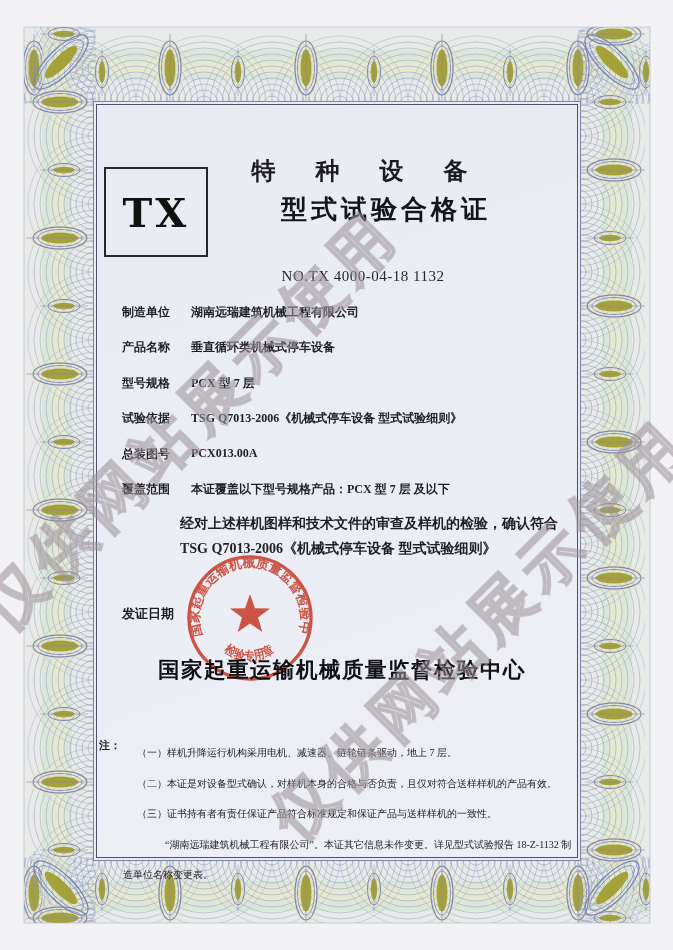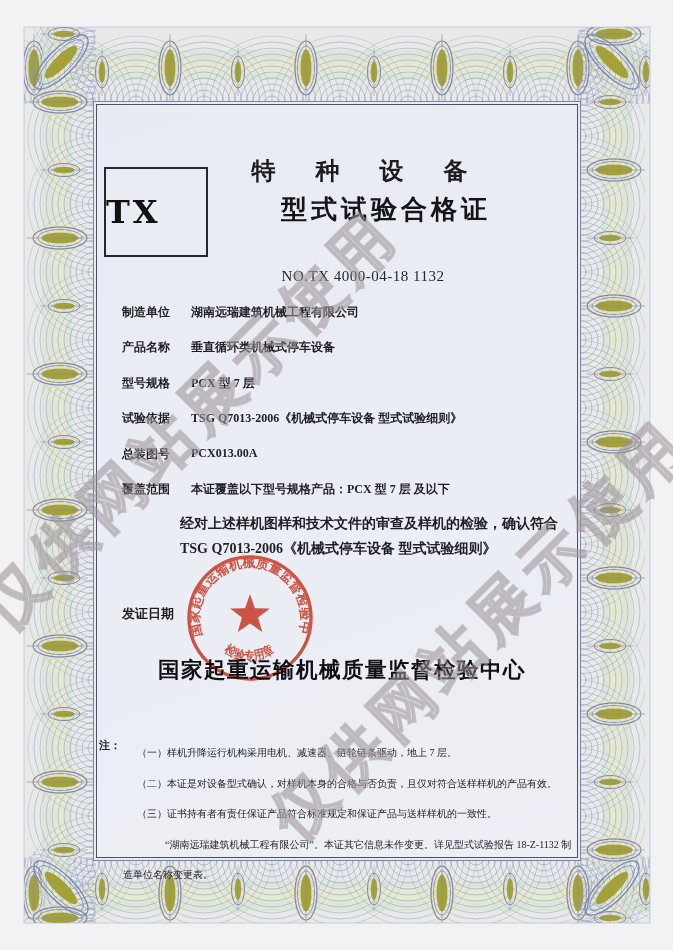--- a/index.html
+++ b/index.html
@@ -4,22 +4,22 @@
 <style>
   html,body{margin:0;padding:0;background:#dcdde2;}
   .stage{position:relative;width:673px;height:950px;background:#f2f2f5;overflow:hidden;
          font-family:"Liberation Serif",serif;color:#1f1f24;}
   .border-svg{position:absolute;left:0;top:0;z-index:1;}
   
   .paper{position:absolute;left:96px;top:104px;width:482px;height:754px;box-sizing:border-box;
          background:linear-gradient(160deg,#e9ebf3,#edeff5);
          border:1px solid #4c5064;box-shadow:0 0 0 2px #e9ebf2,0 0 0 3px #7d83a0;z-index:2;}
   .tx-box{position:absolute;left:7px;top:62px;width:100px;height:86px;border:2px solid #26262c;
-          display:flex;align-items:center;
-          font-family:"DejaVu Serif",serif;font-size:32px;font-weight:700;letter-spacing:3px;color:#111;}
+          display:flex;align-items:center;justify-content:center;
+          font-family:"DejaVu Serif",serif;font-size:40px;font-weight:700;letter-spacing:3px;color:#111;}
   .head{position:absolute;left:102px;top:50px;right:4px;text-align:center;}
   .head-cat{font-size:24px;letter-spacing:17px;padding-right:36px;font-weight:700;color:#1b1b20;}
   .head-title{margin-top:5px;font-size:26px;letter-spacing:4px;font-weight:700;color:#141419;}
   .cert-no{position:absolute;left:0;right:0;top:163px;text-align:center;padding-left:52px;
            font-size:15px;letter-spacing:.5px;color:#26262c;}
   .fields{position:absolute;left:25px;top:199px;right:4px;}
   .field-row{height:35.4px;display:flex;align-items:flex-start;white-space:nowrap;font-size:12px;}
   .f-label{width:64px;flex:none;font-weight:700;margin-right:5px;color:#1d1d22;}
   .f-value{font-weight:600;color:#202026;}
   .statement{position:absolute;left:83px;top:406px;font-size:14px;line-height:25px;font-weight:700;white-space:nowrap;}

